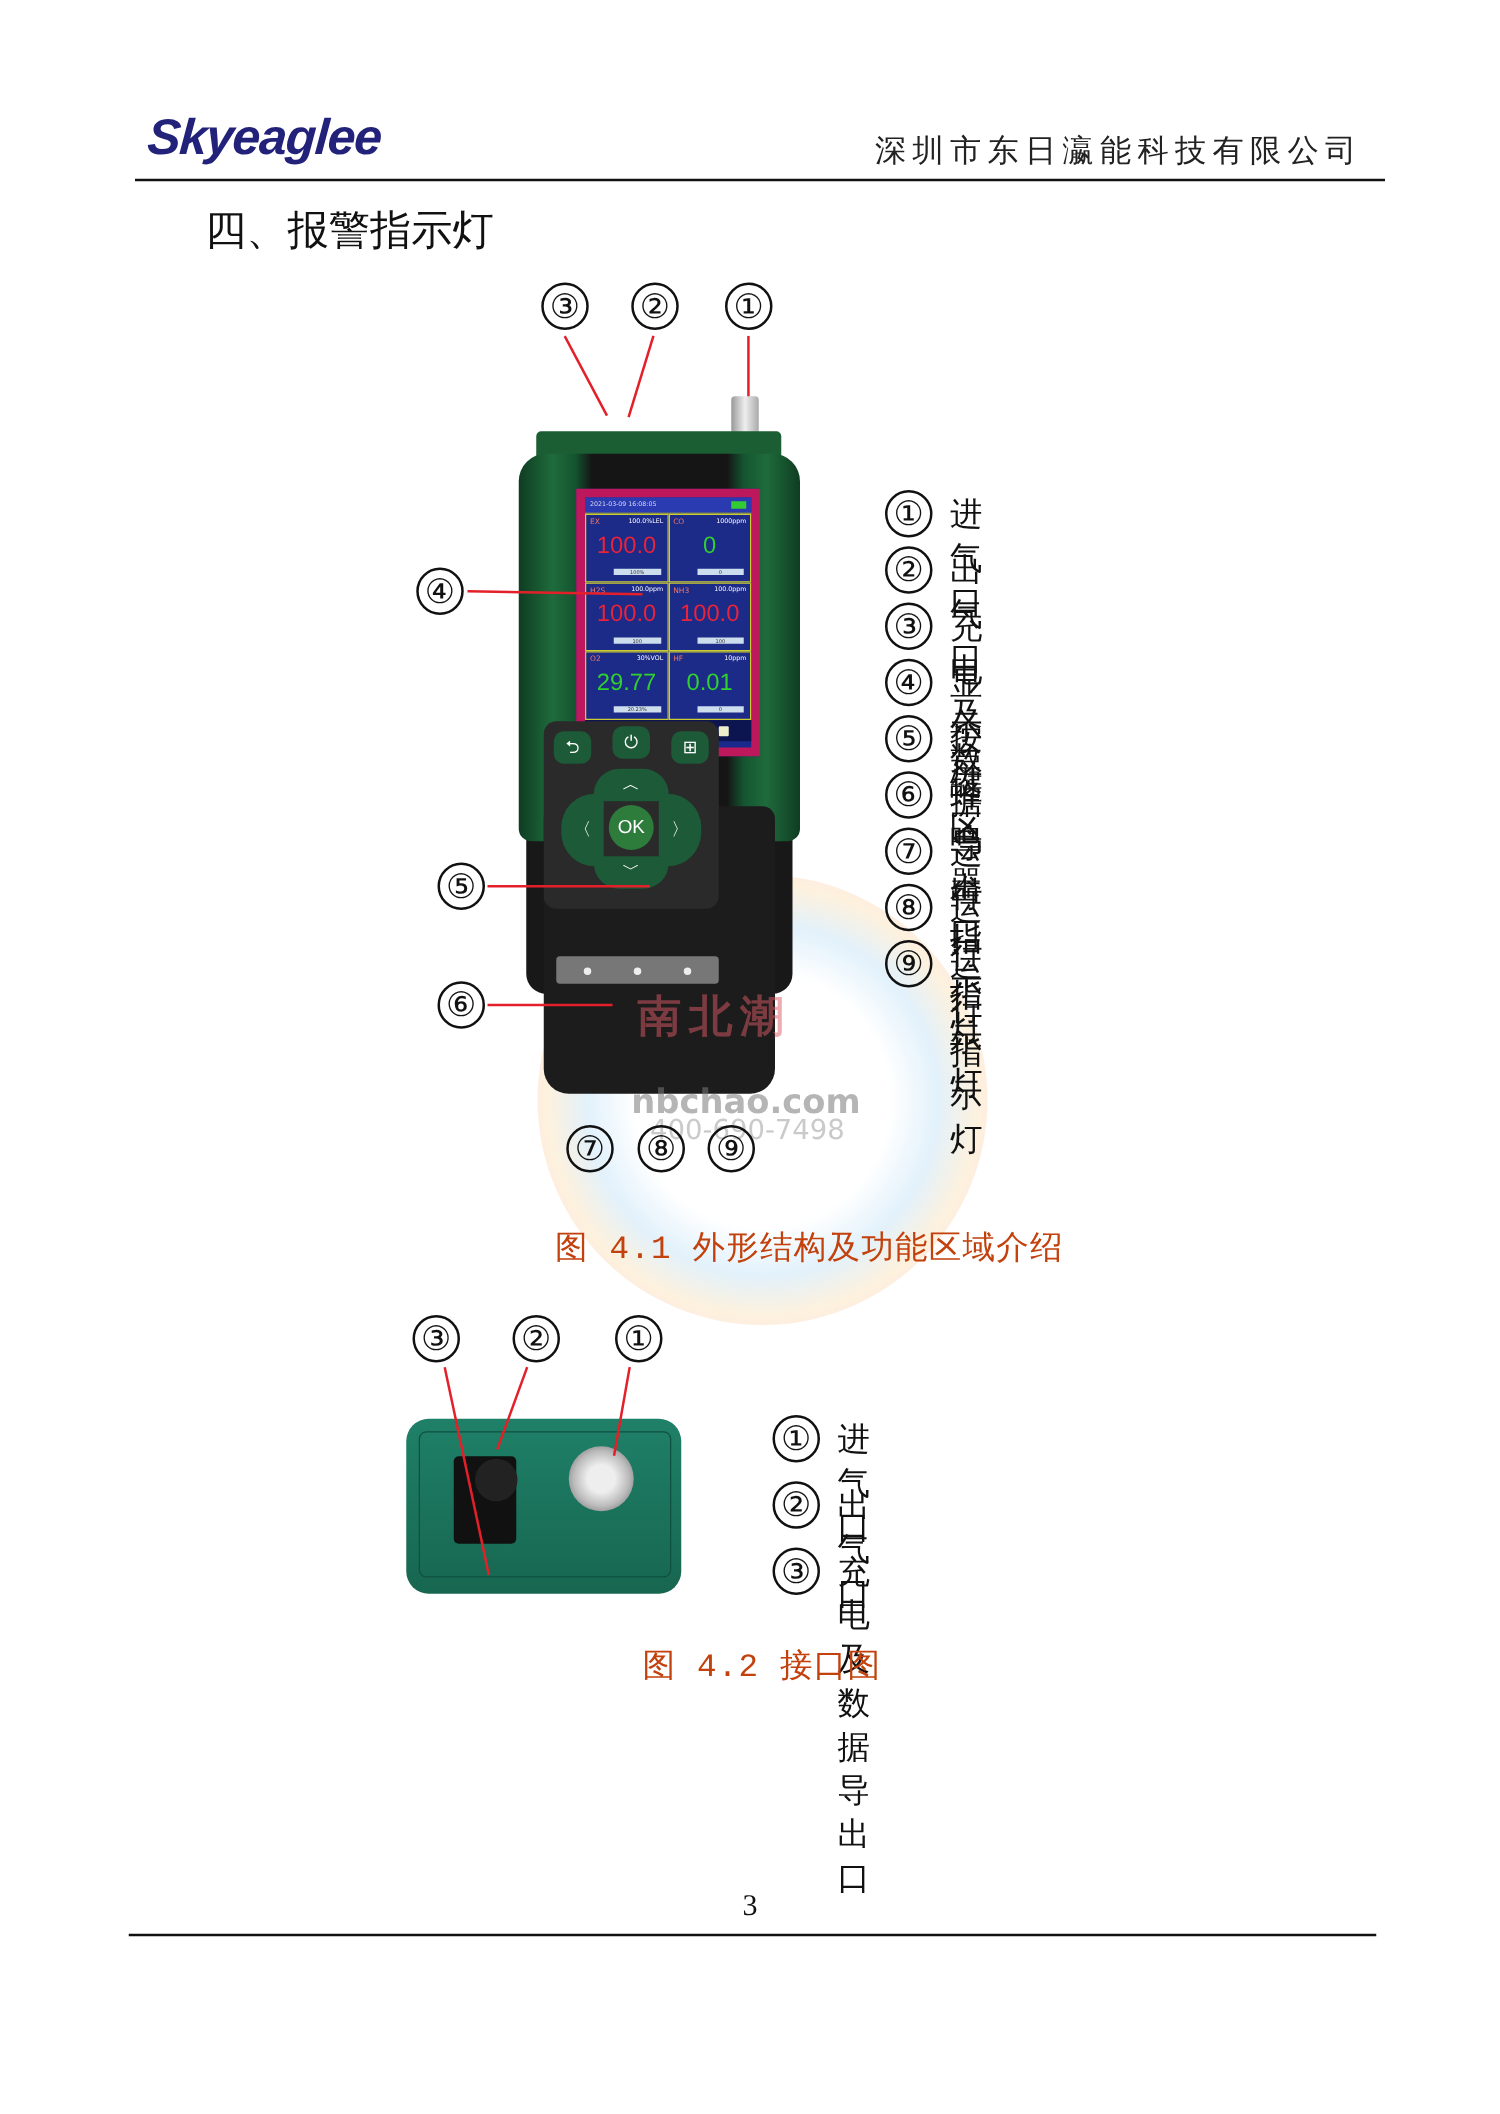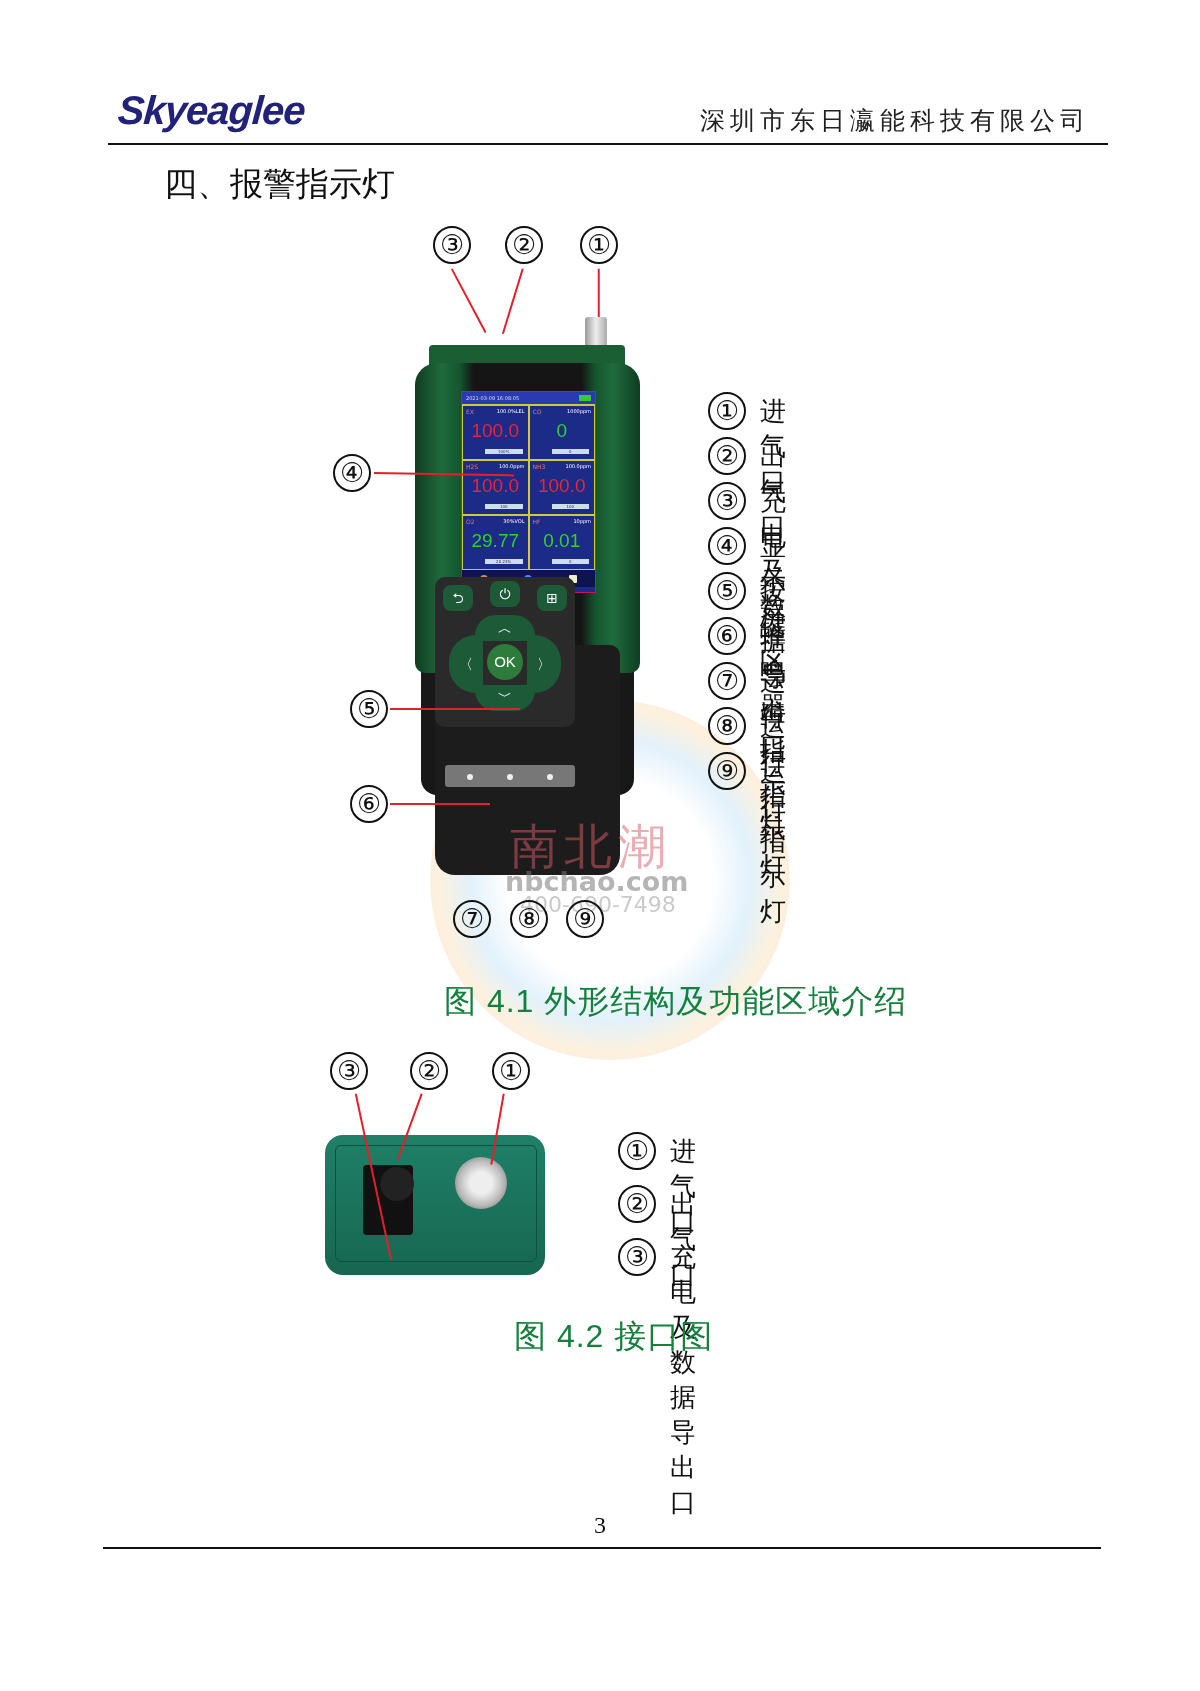--- a/index.html
+++ b/index.html
@@ -16,21 +16,21 @@
          font-family: "Liberation Sans", sans-serif; font-size: 27px; line-height: 34px; text-align: center; color: #111; box-sizing: content-box; }
 
   
   .device { left: 415px; top: 345px; width: 225px; height: 530px; }
   .dev-top { position:absolute; left: 14px; top: 0; width: 196px; height: 25px; background: #1b5e33; border-radius: 4px 4px 0 0; }
   .dev-body { position:absolute; left: 0; top: 18px; width: 225px; height: 310px; background: linear-gradient(90deg,#0f3d22 0%, #1f6b3c 12%, #145530 20%, #151515 26%, #151515 74%, #145530 80%, #1f6b3c 88%, #0f3d22 100%); border-radius: 22px 22px 10px 10px; }
   .dev-lower { position:absolute; left: 20px; top: 300px; width: 185px; height: 230px; background: #1c1c1c; border-radius: 10px 10px 20px 20px; }
   .dev-lower2 { position:absolute; left: 6px; top: 250px; width: 213px; height: 200px; background: #181818; border-radius: 16px; }
   .connector { position:absolute; left: 170px; top: -28px; width: 22px; height: 30px; background: linear-gradient(90deg,#999,#eee,#aaa); border-radius: 3px; }
 
-  .screen { position:absolute; left: 46px; top: 46px; width: 133px; height: 200px; background: #1a2a8c; border: 1px solid #be185d; }
+  .screen { position:absolute; left: 46px; top: 46px; width: 133px; height: 200px; background: #1a2a8c; border: 7px solid #be185d; }
   .scr-head { height: 12px; background: #2a3ab0; font-size: 5px; color: #dde; padding-left: 4px; line-height: 12px; position: relative; }
   .batt { position:absolute; right: 4px; top: 3px; width: 12px; height: 6px; background: #3c3; }
   .grid { display: grid; grid-template-columns: 1fr 1fr; grid-template-rows: repeat(3, 55px); border-top: 1px solid #cc3; }
   .cell { border: 1px solid #cc3; position: relative; background: #1c2a88; }
   .cell .nm { position:absolute; left: 3px; top: 2px; font-size: 6px; color: #e76; }
   .cell .rg { position:absolute; right: 3px; top: 2px; font-size: 5px; color: #fff; }
   .cell .val { position:absolute; left: 0; right: 0; top: 14px; text-align: center; font-family: "Liberation Sans", sans-serif; font-size: 19px; }
   .cell .bar { position:absolute; left: 22px; right: 5px; bottom: 5px; height: 5px; background: #cde; font-size: 4px; text-align: center; line-height: 5px; color: #333; }
   .red { color: #e8233a; }
   .green { color: #2fd12f; }
@@ -43,34 +43,34 @@
   .led-strip { position:absolute; left: 30px; top: 420px; width: 130px; height: 22px; background: #777; border-radius: 3px; }
   .led { position:absolute; top: 9px; width: 6px; height: 6px; border-radius: 50%; background: #eee; }
 
   .arrow-line { position:absolute; background: #e3202a; height: 1.5px; transform-origin: 0 50%; }
 
   .legend { position:absolute; }
   .leg-item { position: relative; height: 45px; }
   .leg-item .num { left: 0; top: 2px; }
   .leg-item .txt { position:absolute; left: 52px; top: 4px; font-size: 26px; color: #111; }
 
-  .caption { position:absolute; font-family: Liberation Sans, sans-serif; font-size: 32px; color: #15803d; letter-spacing: 1px; }
+  .caption { position:absolute; font-family: Liberation Mono, monospace; font-size: 26px; color: #c2410c; letter-spacing: 1px; }
 
   .port-box { left: 325px; top: 1135px; width: 220px; height: 140px; background: linear-gradient(180deg,#1f8068,#176650); border-radius: 18px; }
   .port-inner { position:absolute; left: 10px; top: 10px; width: 200px; height: 115px; border: 1px solid #0f5040; border-radius: 6px; }
   .port-l { position:absolute; left: 38px; top: 30px; width: 50px; height: 70px; background: #111; border-radius: 4px; }
   .port-round { position:absolute; left: 55px; top: 32px; width: 34px; height: 34px; border-radius: 50%; background: #222; }
   .inlet { position:absolute; left: 130px; top: 22px; width: 52px; height: 52px; border-radius: 50%; background: radial-gradient(#eee 30%,#bbb 60%,#888 80%); }
 
   .page-num { left: 0; width: 1200px; top: 1512px; text-align: center; font-family: "Liberation Serif", serif; font-size: 24px; }
   .hr-bottom { left: 103px; top: 1547px; width: 998px; height: 2px; background: #111; }
 
   .watermark { left: 430px; top: 700px; width: 360px; height: 360px; border-radius: 50%;
                background: radial-gradient(circle at 50% 50%, rgba(255,255,255,0) 40%, rgba(140,200,240,0.25) 55%, rgba(250,200,120,0.25) 68%, rgba(240,120,140,0.2) 80%, rgba(255,255,255,0) 90%); }
-  .wm-text { left: 510px; top: 815px; font-size: 48px; color: rgba(220,90,100,0.5); font-weight: normal; letter-spacing: 6px; }
+  .wm-text { left: 510px; top: 790px; font-size: 35px; color: rgba(220,90,100,0.5); font-weight: bold; letter-spacing: 6px; }
   .wm-url { left: 505px; top: 866px; font-size: 27px; color: rgba(120,120,120,0.55); font-weight: bold; }
   .wm-phone { left: 520px; top: 892px; font-size: 22px; color: rgba(150,150,150,0.5); }
 </style>
 </head>
 <body>
 
 <div class="abs logo">Skyeaglee</div>
 <div class="abs company">深圳市东日瀛能科技有限公司</div>
 <div class="abs hr-top"></div>
 <div class="abs section-title">四、报警指示灯</div>

